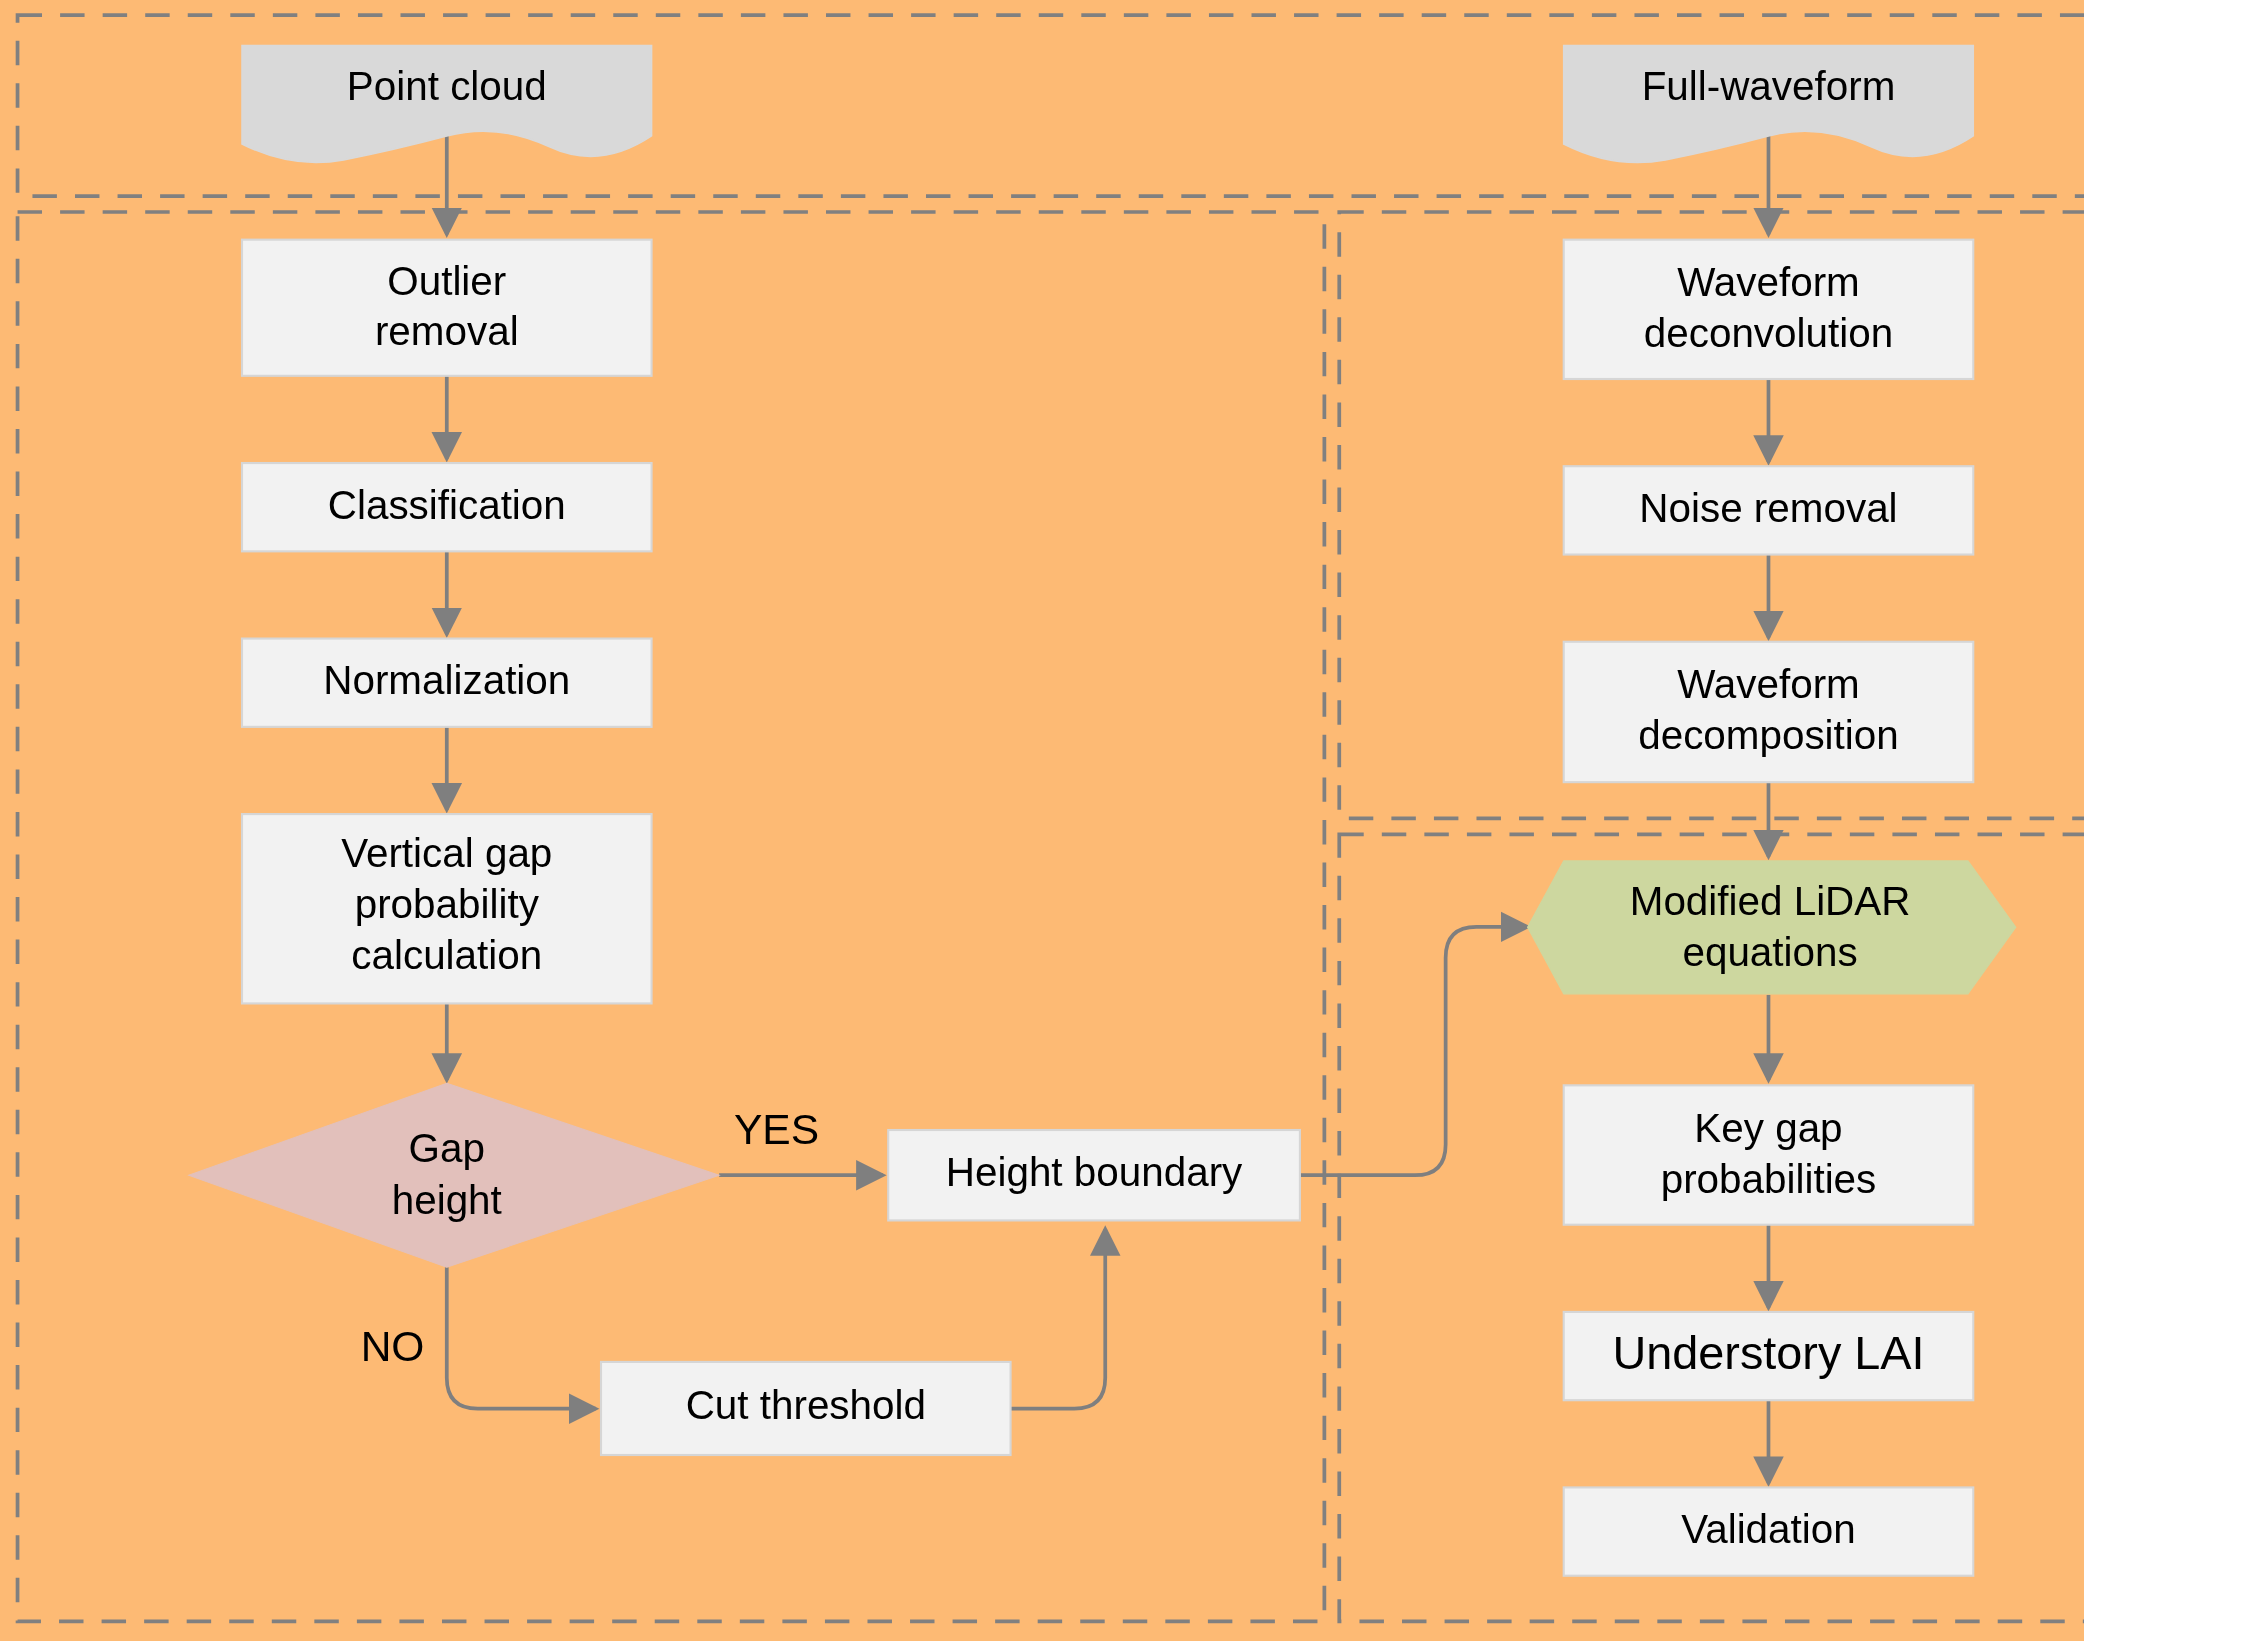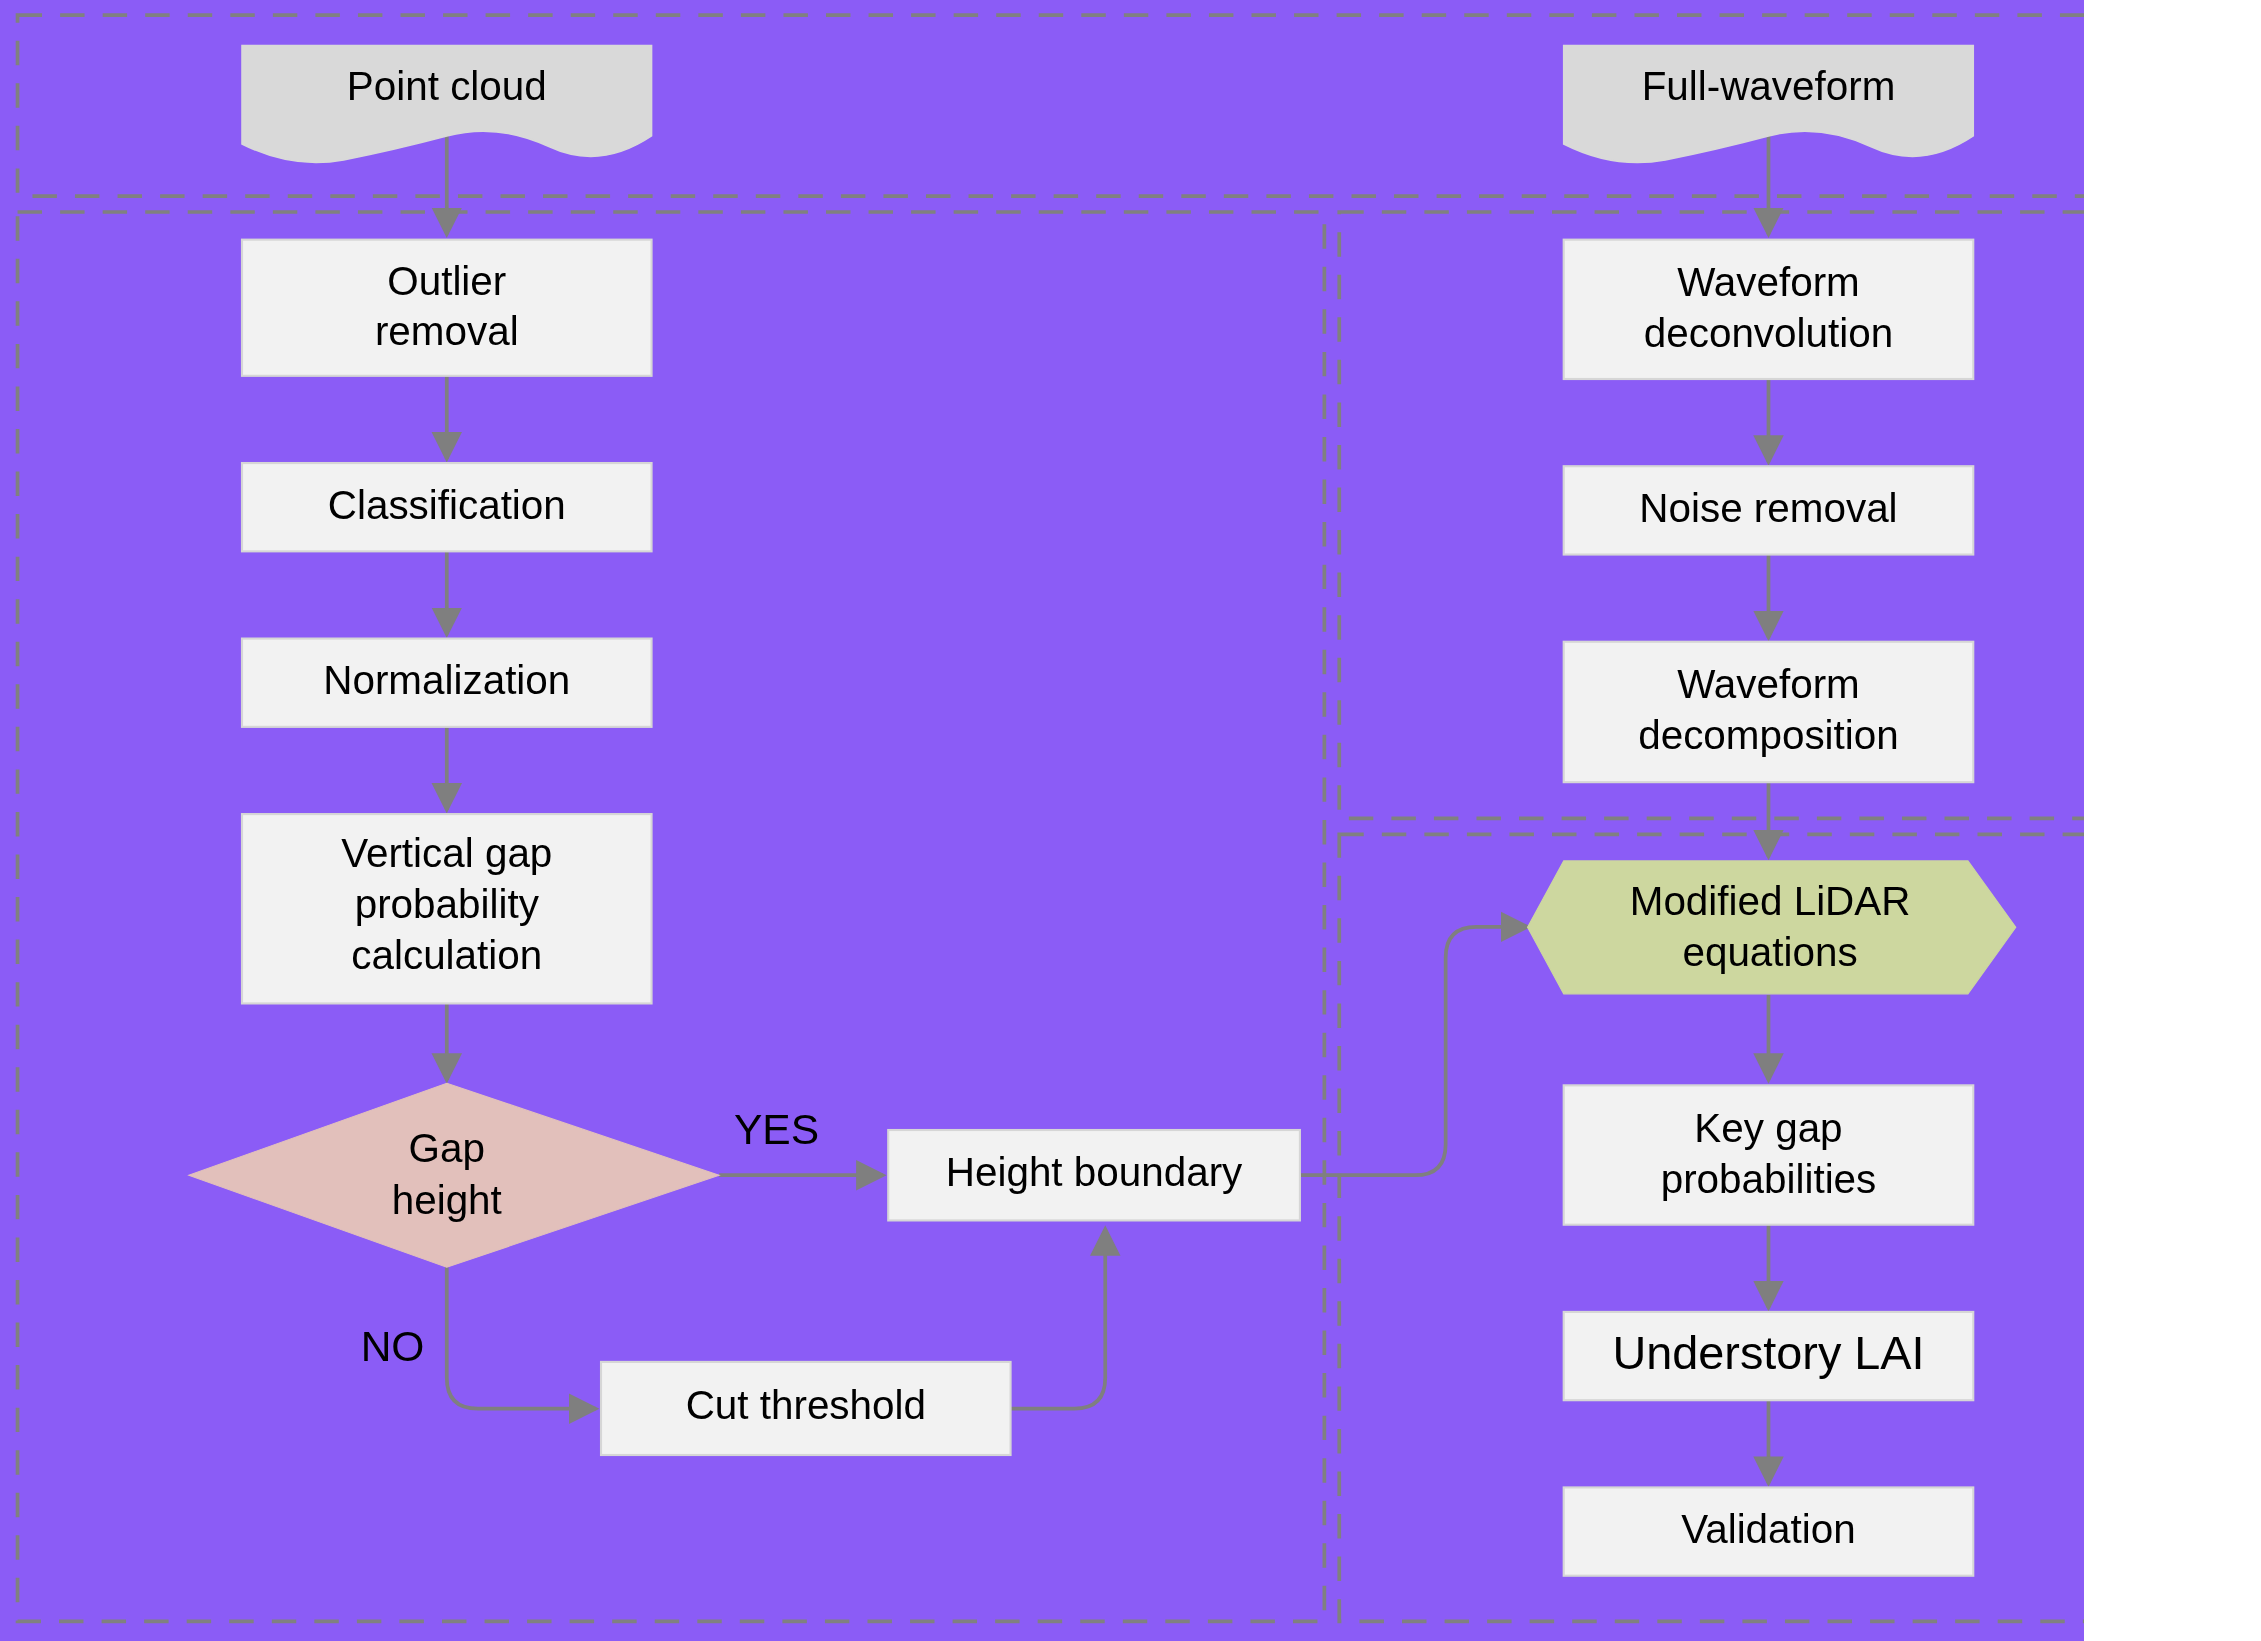--- a/index.html
+++ b/index.html
@@ -4,21 +4,21 @@
 <style>
   html, body {
     margin: 0;
     padding: 0;
     background: #ffffff;
   }
   #canvas {
     position: relative;
     width: 2084px;
     height: 1642px;
-    background: #8b5cf6;
+    background: #fdba74;
     font-family: "Liberation Sans", sans-serif;
     overflow: hidden;
   }
   svg#flow {
     position: absolute;
     top: 0;
     left: 0;
     width: 2261px;
     height: 1642px;
   }

